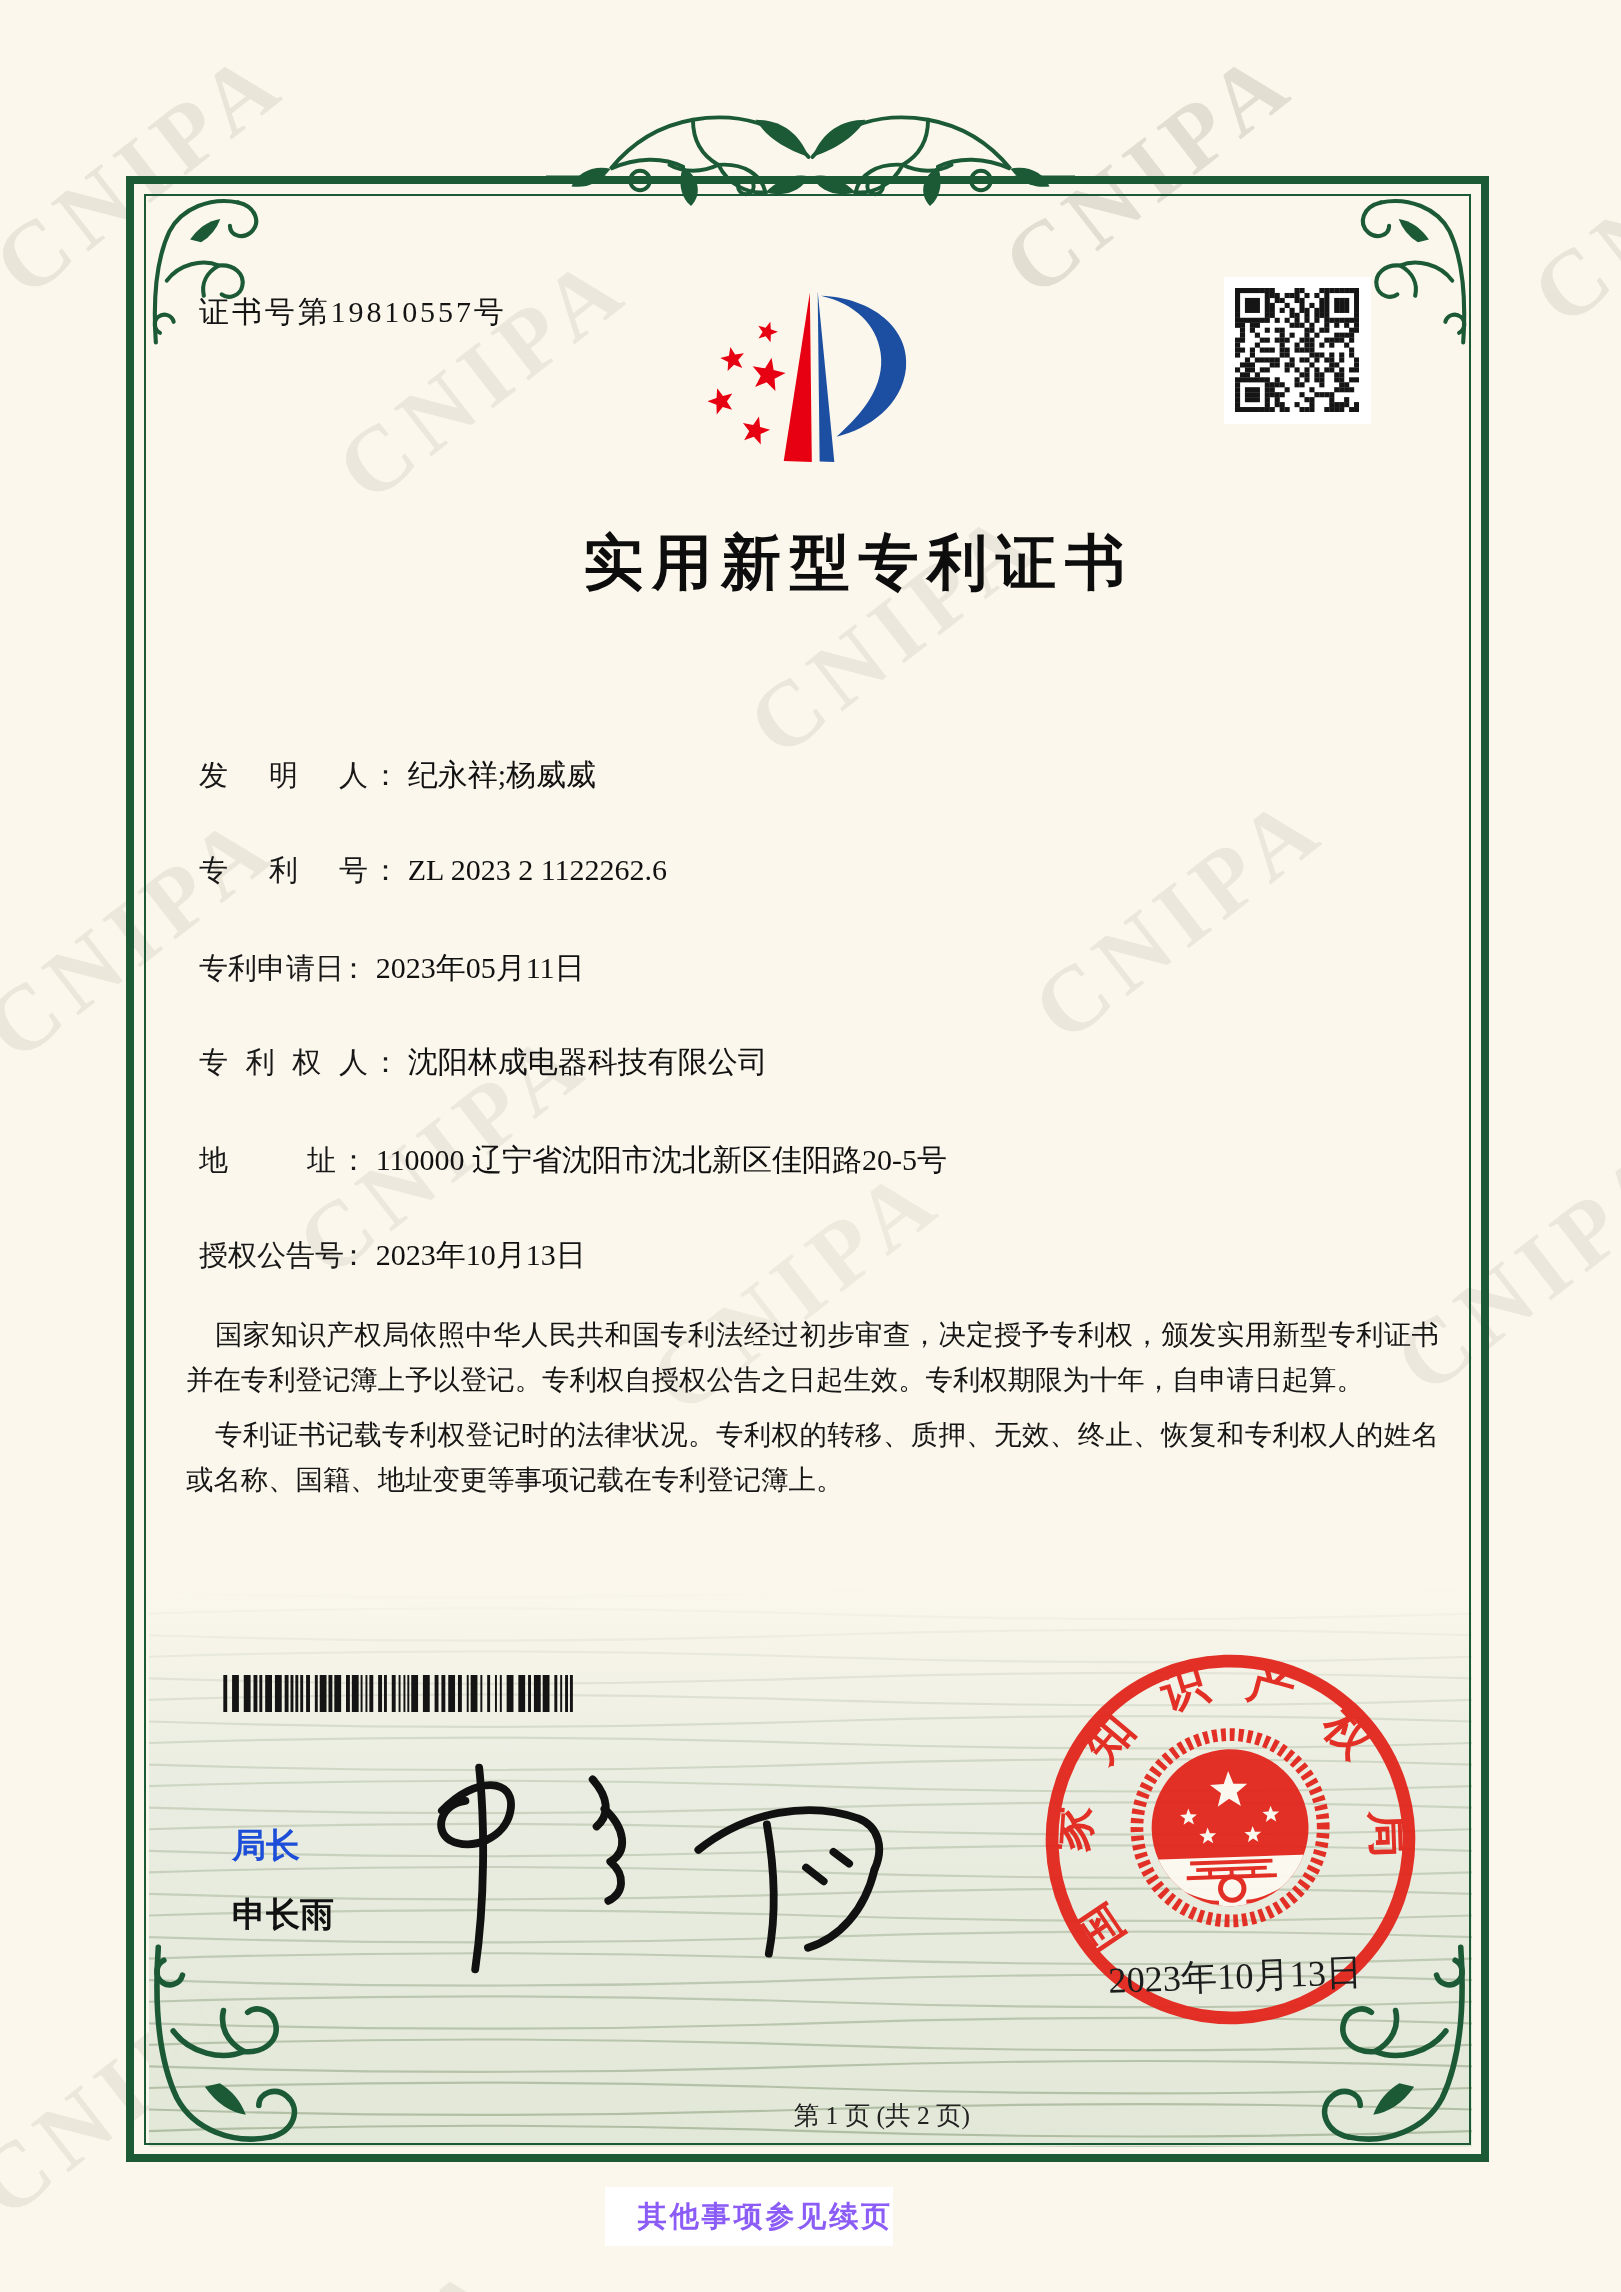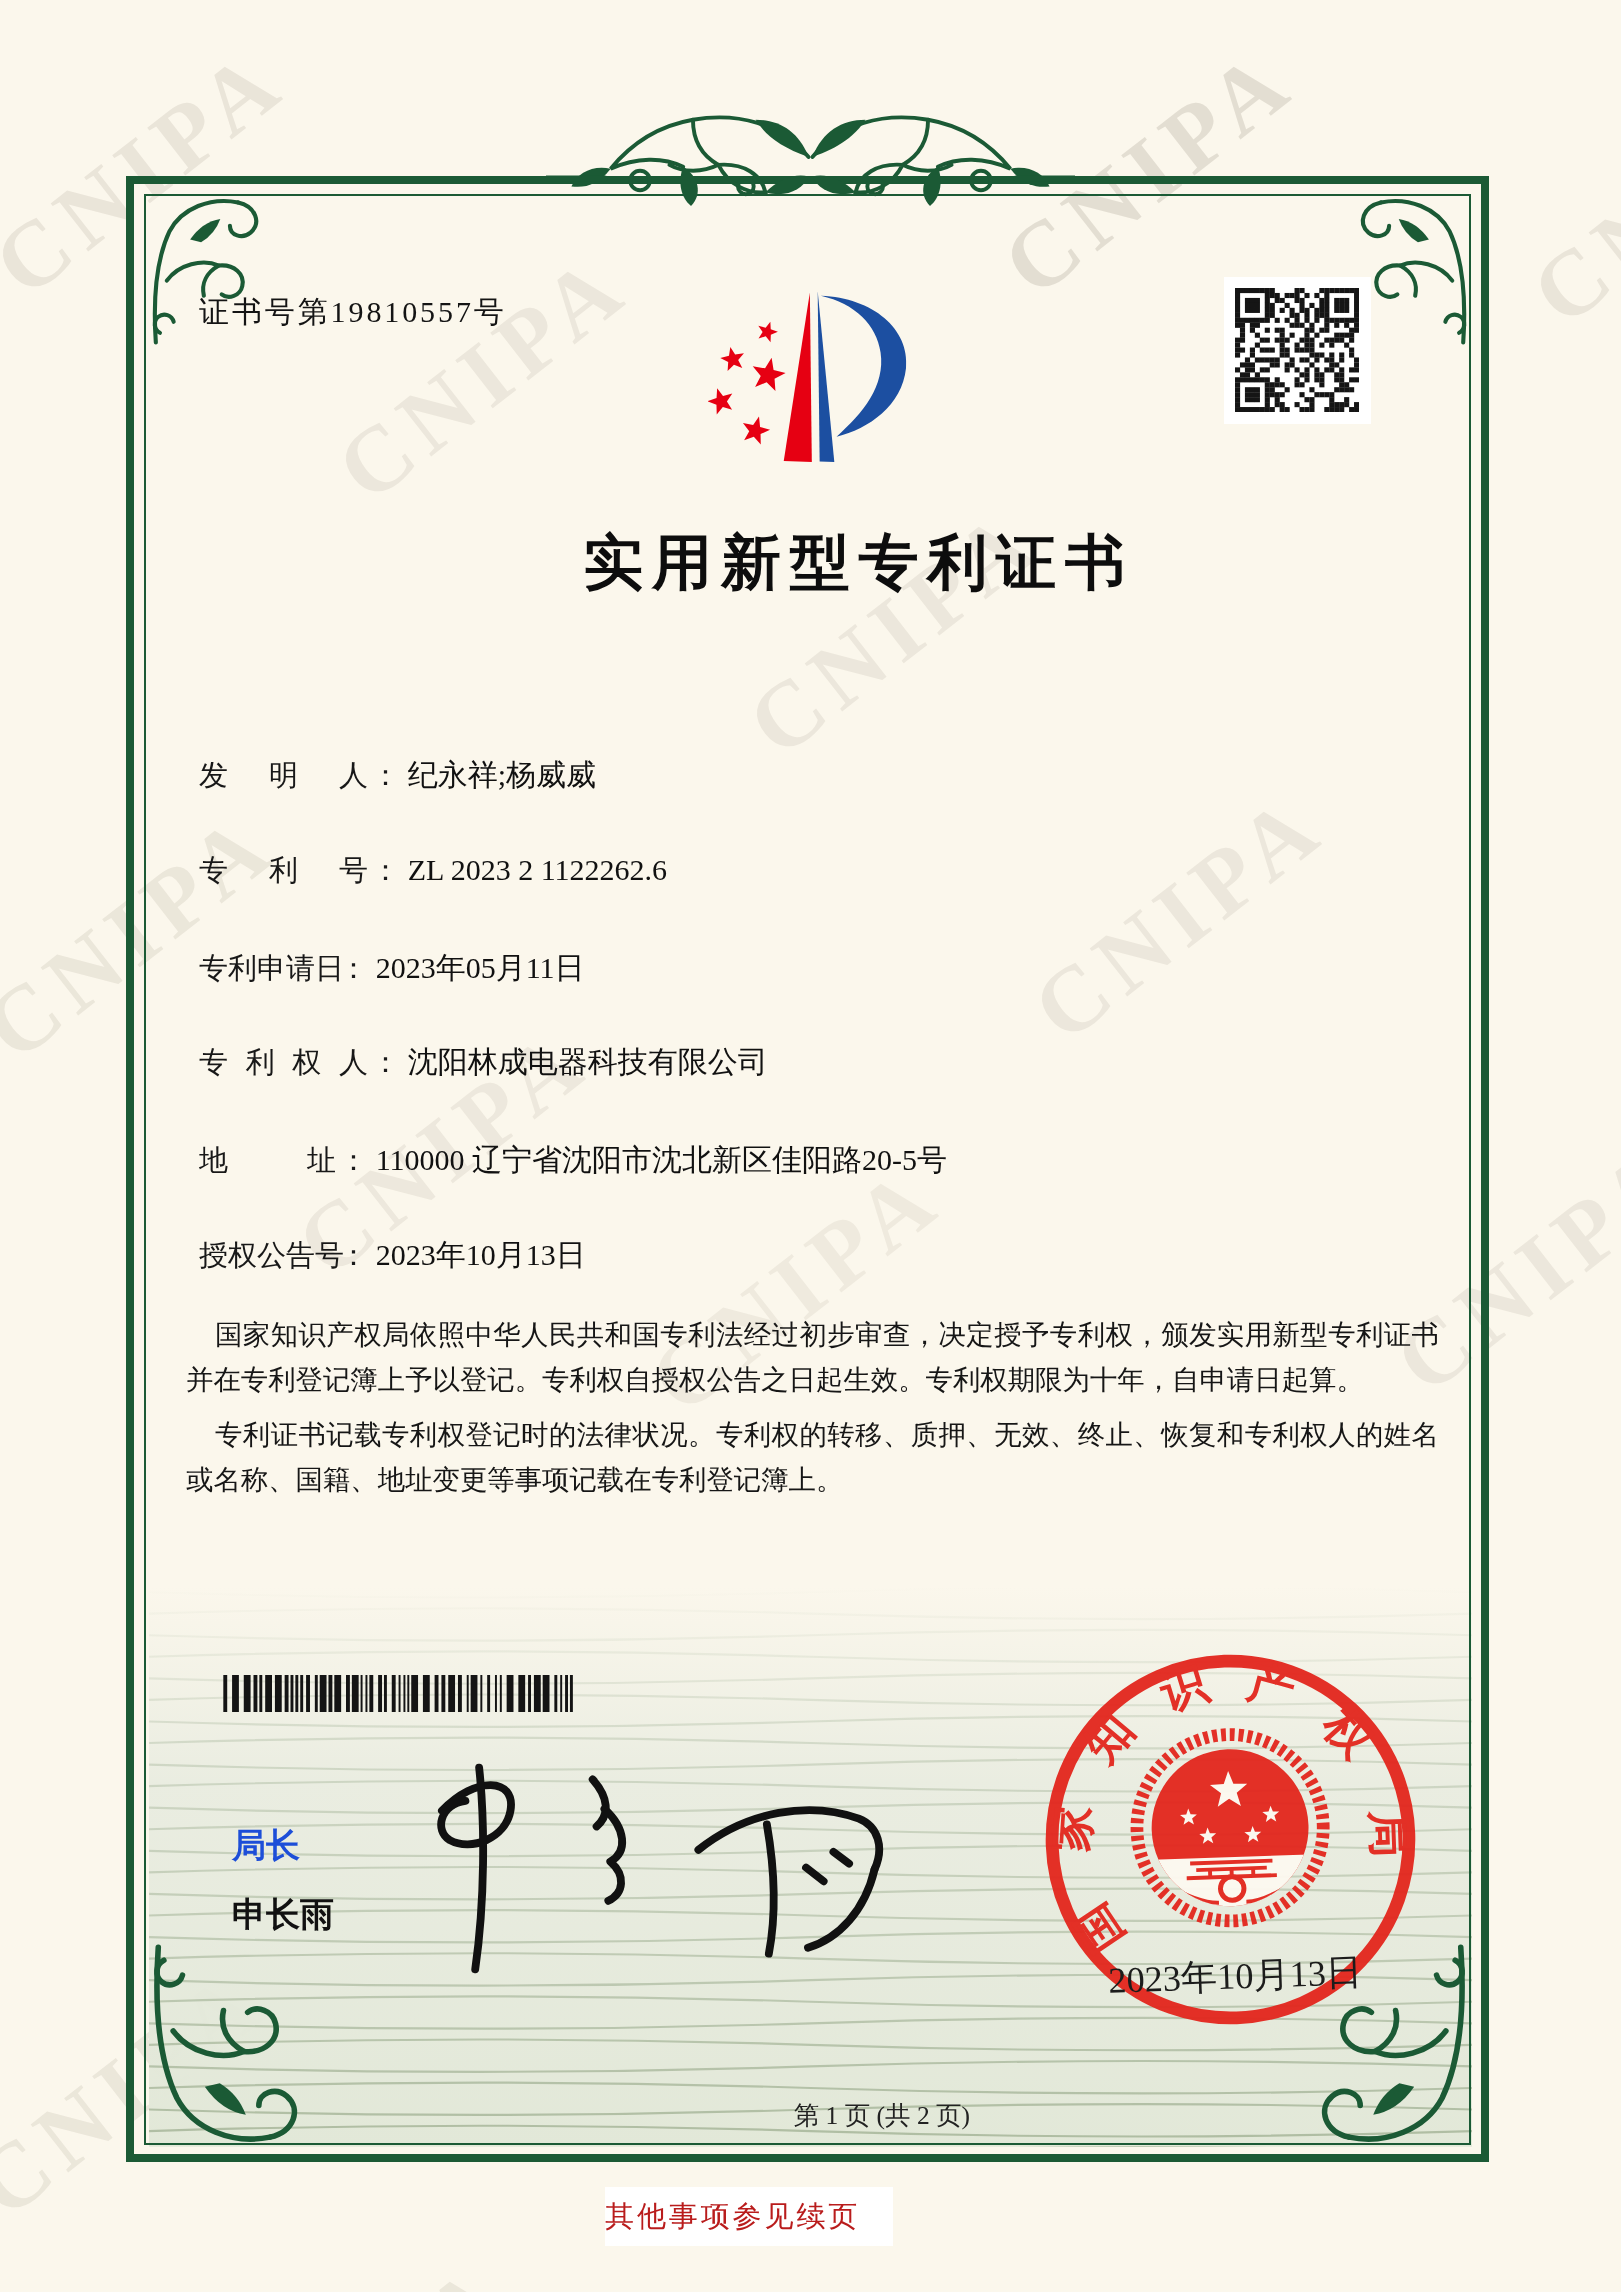--- a/index.html
+++ b/index.html
@@ -43,21 +43,21 @@
     text-align:justify;color:#161616;}
   .paras p{margin:0 0 9.8px 0;text-indent:29px;}
   
   .signer-title{left:232px;top:1823px;font-size:34px;font-weight:bold;
     font-family:"Liberation Sans","DejaVu Sans",sans-serif;color:#1d4ed8;}
   .signer-name{left:232px;top:1892px;font-size:34px;font-weight:bold;
     font-family:"Liberation Sans","DejaVu Sans",sans-serif;color:#111;}
   
   .page-ind{left:578px;top:2098px;width:392px;text-align:right;font-size:25.5px;color:#222;}
   .note-box{left:605px;top:2187px;width:288px;height:59px;background:#ffffff;
-    text-align:left;line-height:59px;font-size:29px;letter-spacing:2.9px;color:#b91c1c;}
+    text-align:right;line-height:59px;font-size:29px;letter-spacing:2.9px;color:#8b5cf6;font-weight:bold;}
   svg{display:block;}
 </style>
 </head>
 <body>
 
 <div class="page">
 
   <div id="wm-layer">
       <div class="wm" style="left: -29px; top: 118px; color: rgba(120, 112, 92, 0.13);">CNIPA</div>
       <div class="wm" style="left: 980px; top: 118px; color: rgba(120, 112, 92, 0.18);">CNIPA</div>

